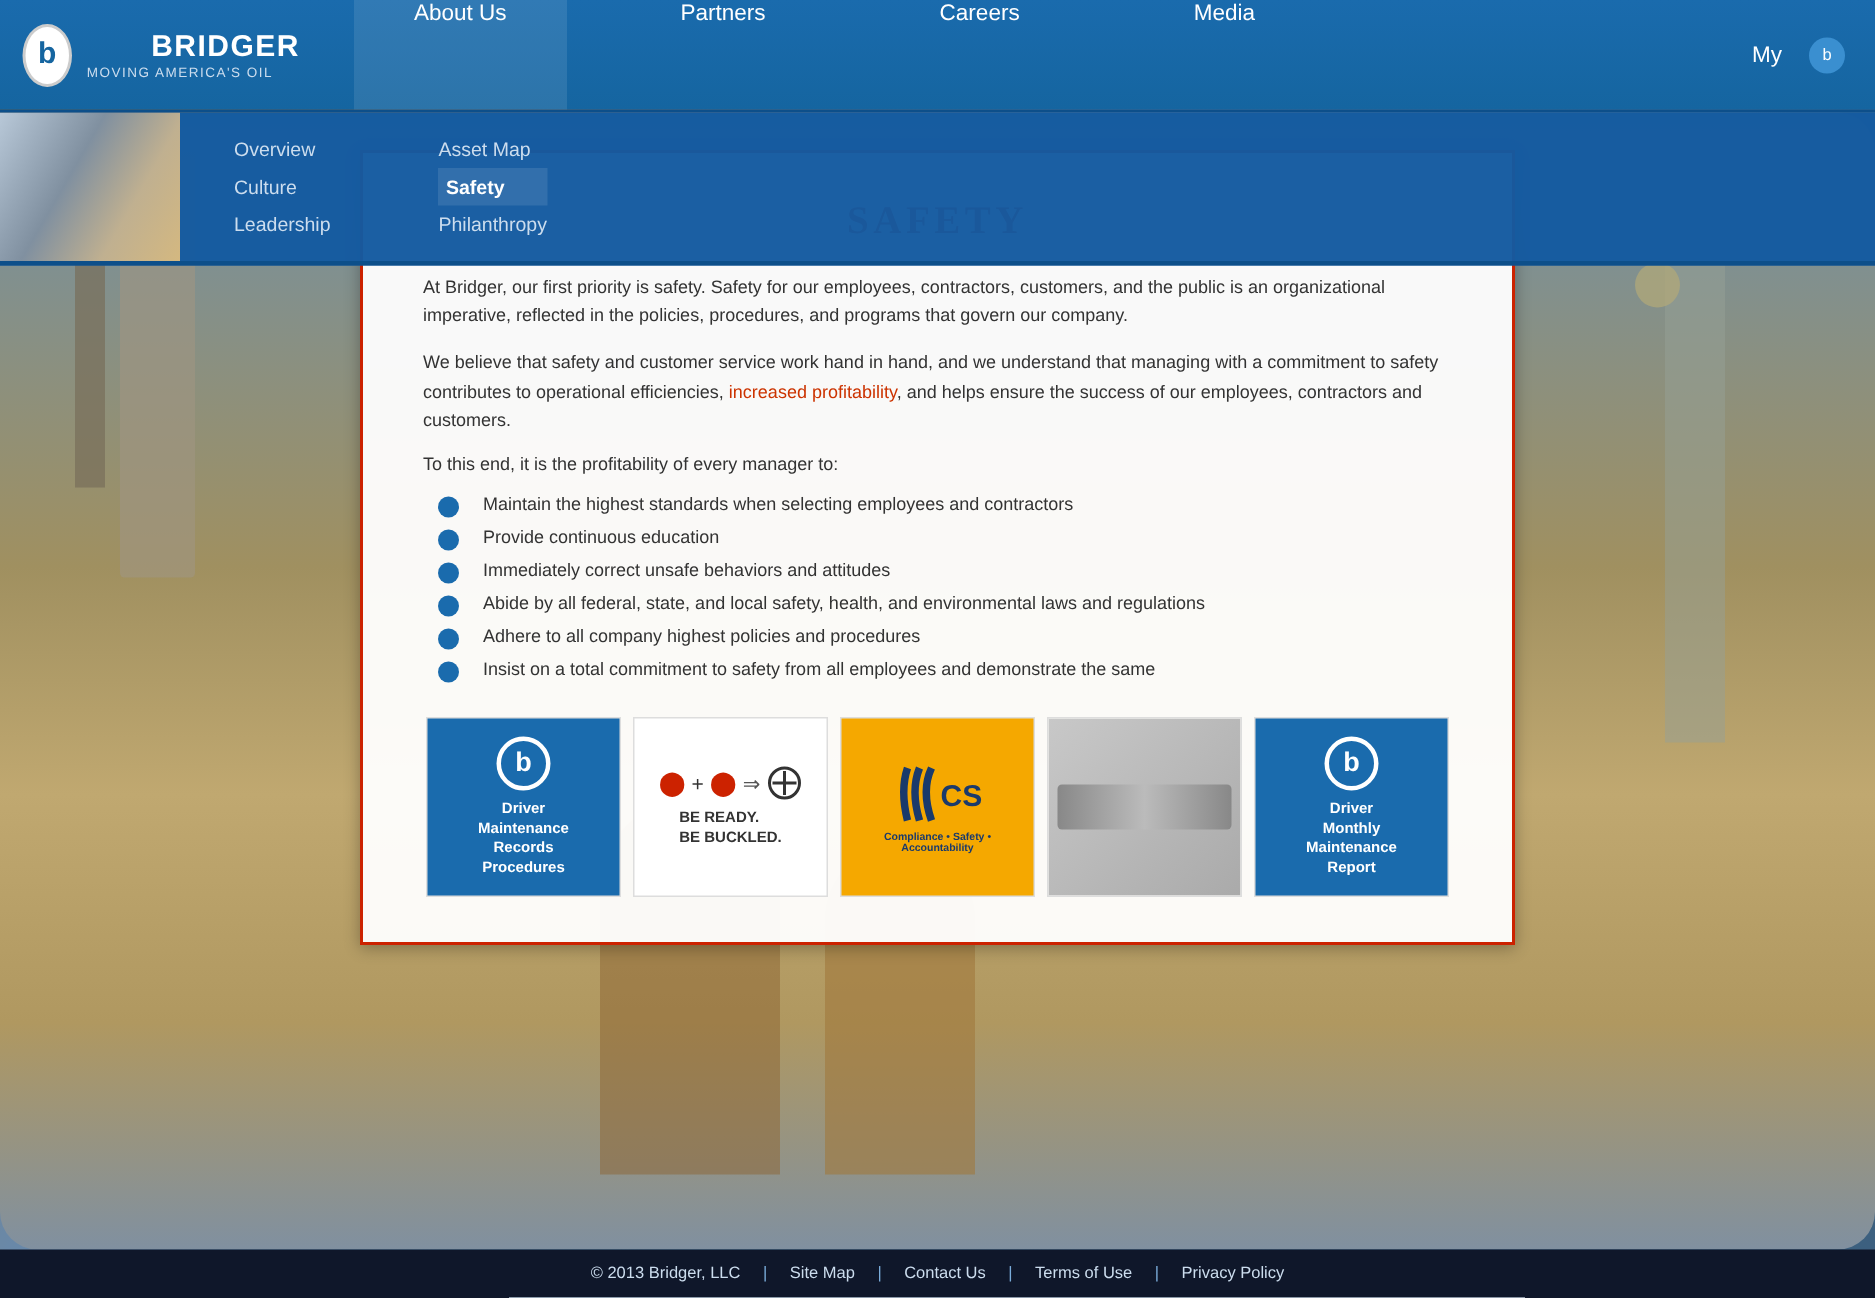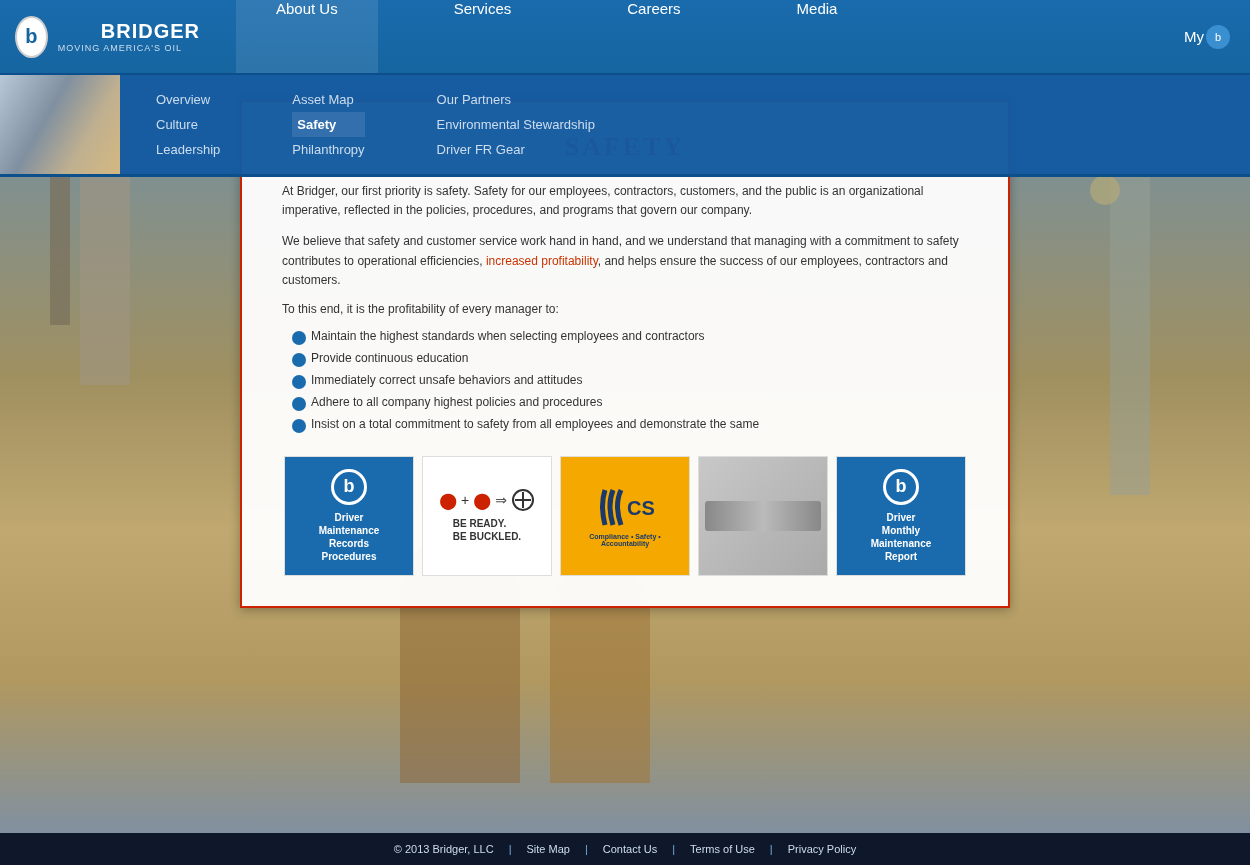--- a/index.html
+++ b/index.html
@@ -84,21 +84,21 @@
     }
     .nav-item.active {
       background: rgba(255,255,255,0.1);
     }
     .nav-my {
       color: white;
       font-size: 15px;
       padding: 0 20px;
       display: flex;
       align-items: center;
-      gap: 2px;
+      gap: 18px;
       cursor: pointer;
     }
     .nav-my-circle {
       width: 24px;
       height: 24px;
       border-radius: 50%;
       background: #3a8fd0;
       display: flex;
       align-items: center;
       justify-content: center;
@@ -192,21 +192,21 @@
       list-style: none;
       padding-left: 10px;
       margin-bottom: 20px;
     }
     .bullet-list li {
       font-size: 12px;
       color: #333;
       padding: 3px 0;
       display: flex;
       align-items: flex-start;
-      gap: 5px;
+      gap: 16px;
     }
     .bullet-dot {
       width: 14px;
       height: 14px;
       border-radius: 50%;
       background: #1a6bad;
       flex-shrink: 0;
       margin-top: 2px;
     }
 
@@ -320,20 +320,21 @@
 
     
     .body-area {
       position: relative;
       z-index: 10;
       top: 0;
       left: 0;
       right: 0;
       height: calc(865px - 75px - 32px);
       overflow: hidden;
+      border-radius: 25px;
     }
   </style>
 </head>
 <body>
 
 <div class="bg-image"></div>
 <div class="bg-overlay"></div>
 
 <div class="header">
   <div class="logo-area">
@@ -343,21 +344,21 @@
     <div class="logo-text">
       <div class="brand">Bridger</div>
       <div class="tagline">MOVING AMERICA'S OIL</div>
     </div>
   </div>
   <nav class="nav-area">
     <div class="nav-item active">
       <span>About Us</span>
     </div>
     <div class="nav-item">
-      <span>Services</span>
+      <span>Partners</span>
     </div>
     <div class="nav-item">
       <span>Careers</span>
     </div>
     <div class="nav-item">
       <span>Media</span>
     </div>
     <div style="flex:1"></div>
     <div class="nav-my">
       <span>My</span>
@@ -375,25 +376,20 @@
   <div class="dropdown-col">
     <a>Overview</a>
     <a>Culture</a>
     <a>Leadership</a>
   </div>
   <div class="dropdown-col">
     <a>Asset Map</a>
     <a class="active">Safety</a>
     <a>Philanthropy</a>
   </div>
-  <div class="dropdown-col">
-    <a>Our Partners</a>
-    <a>Environmental Stewardship</a>
-    <a>Driver FR Gear</a>
-  </div>
 </div>
 
 <div class="body-area">
 
   <div style="position:absolute;top:0;left:0;right:0;bottom:0;background:linear-gradient(180deg, #7090a8 0%, #a09060 40%, #c0a870 60%, #b09860 80%, #8090a0 100%);"></div>
 
   <div style="position:absolute;left:80px;top:10px;width:50px;height:300px;background:rgba(160,150,130,0.6);border-radius:3px;"></div>
   <div style="position:absolute;left:50px;top:50px;width:20px;height:200px;background:rgba(120,110,90,0.7);"></div>
   <div style="position:absolute;right:100px;top:20px;width:40px;height:400px;background:rgba(150,160,150,0.5);"></div>
   <div style="position:absolute;right:130px;top:100px;width:30px;height:30px;border-radius:50%;background:rgba(180,170,120,0.7);"></div>
@@ -417,20 +413,24 @@
           <div class="bullet-dot"></div>
           <span>Maintain the highest standards when selecting employees and contractors</span>
         </li>
         <li>
           <div class="bullet-dot"></div>
           <span>Provide continuous education</span>
         </li>
         <li>
           <div class="bullet-dot"></div>
           <span>Immediately correct unsafe behaviors and attitudes</span>
+        </li>
+        <li>
+          <div class="bullet-dot"></div>
+          <span>Abide by all federal, state, and local safety, health, and environmental laws and regulations</span>
         </li>
         <li>
           <div class="bullet-dot"></div>
           <span>Adhere to all company highest policies and procedures</span>
         </li>
         <li>
           <div class="bullet-dot"></div>
           <span>Insist on a total commitment to safety from all employees and demonstrate the same</span>
         </li>
       </ul>

